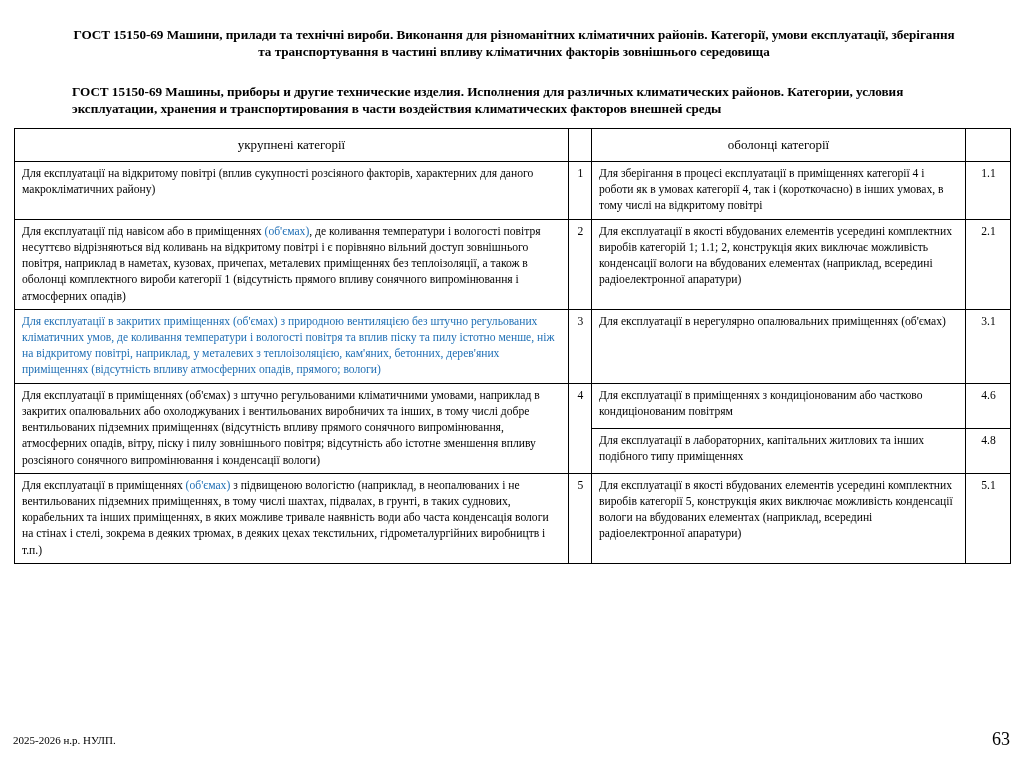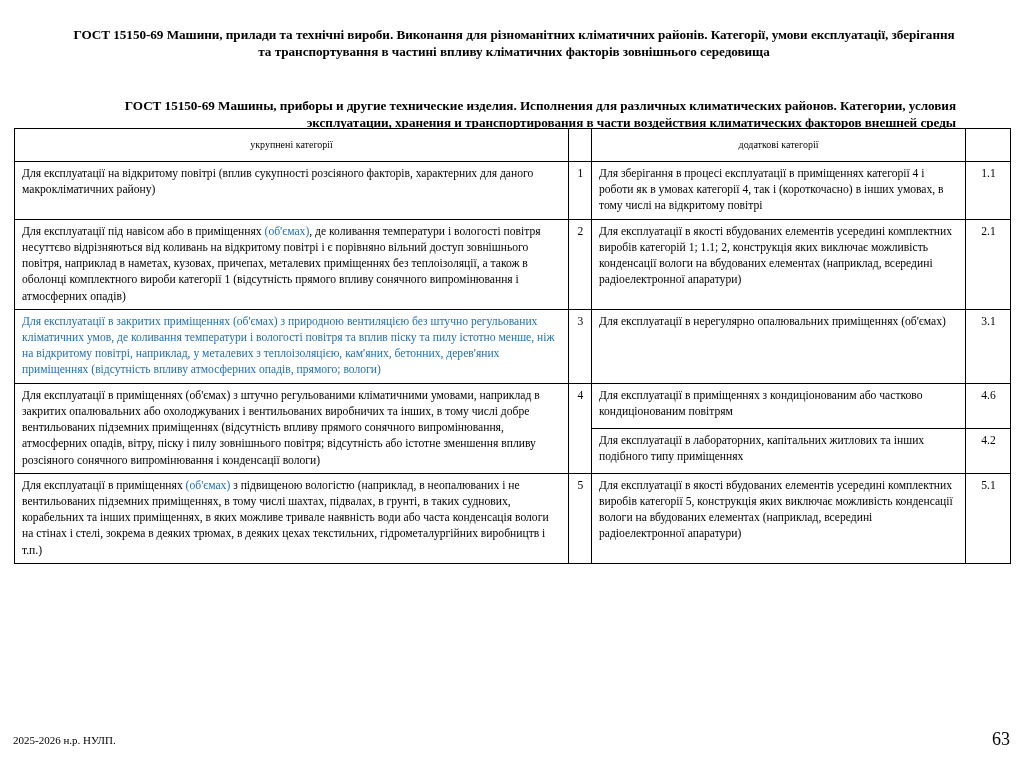--- a/index.html
+++ b/index.html
@@ -32,25 +32,25 @@
     width: 884px;
   }
   .title-ua {
     font-size: 13.2px;
     font-weight: bold;
     line-height: 1.32;
     text-align: center;
     letter-spacing: -0.05px;
   }
   .title-ru {
-    margin-top: 36px;
+    margin-top: 22px;
     font-size: 13.2px;
     font-weight: bold;
     line-height: 1.32;
-    text-align: right;
+    text-align: left;
     letter-spacing: -0.05px;
   }
 
   
   .gost-table {
     position: absolute;
     left: 14px;
     top: 128px;
     width: 996px;
     border-collapse: collapse;
@@ -64,21 +64,21 @@
     vertical-align: top;
     padding: 4px 6px 4px 7px;
     font-weight: normal;
     background: #ffffff;
   }
   .gost-table thead th {
     text-align: center;
     vertical-align: middle;
     height: 26px;
     padding: 3px 12px;
-    font-size: 10px;
+    font-size: 13px;
   }
   .col-main   { width: 554px; }
   .col-num    { width: 23px;  }
   .col-extra  { width: 374px; }
   .col-subnum { width: 45px;  }
 
   .num-cell {
     text-align: center;
     vertical-align: top;
     padding-top: 4px;
@@ -150,21 +150,21 @@
     <colgroup>
       <col class="col-main">
       <col class="col-num">
       <col class="col-extra">
       <col class="col-subnum">
     </colgroup>
     <thead>
       <tr>
         <th>укрупнені категорії</th>
         <th class="hdr-blank"></th>
-        <th>додаткові категорії</th>
+        <th>оболонці категорії</th>
         <th class="hdr-blank"></th>
       </tr>
     </thead>
     <tbody>
 
       <tr>
         <td rowspan="1">
           <span class="cell-text">Для експлуатації на відкритому повітрі (вплив сукупності розсіяного факторів, характерних для даного макрокліматичних району)</span>
         </td>
         <td class="num-cell" rowspan="1">1</td>
@@ -203,21 +203,21 @@
         <td class="num-cell" rowspan="2">4</td>
         <td>
           <span class="cell-text">Для експлуатації в приміщеннях з кондиціонованим або частково кондиціонованим повітрям</span>
         </td>
         <td class="subnum-cell">4.6</td>
       </tr>
       <tr>
         <td>
           <span class="cell-text">Для експлуатації в лабораторних, капітальних житлових та інших подібного типу приміщеннях</span>
         </td>
-        <td class="subnum-cell">4.2</td>
+        <td class="subnum-cell">4.8</td>
       </tr>
 
       <tr>
         <td rowspan="1">
           <span>Для експлуатації в приміщеннях </span><span class="link">(об'ємах)</span><span> з підвищеною вологістю (наприклад, в неопалюваних і не вентильованих підземних приміщеннях, в тому числі шахтах, підвалах, в грунті, в таких суднових, корабельних та інших приміщеннях, в яких можливе тривале наявність води або часта конденсація вологи на стінах і стелі, зокрема в деяких трюмах, в деяких цехах текстильних, гідрометалургійних виробництв і т.п.)</span>
         </td>
         <td class="num-cell" rowspan="1">5</td>
         <td>
           <span class="cell-text">Для експлуатації в якості вбудованих елементів усередині комплектних виробів категорії 5, конструкція яких виключає можливість конденсації вологи на вбудованих елементах (наприклад, всередині радіоелектронної апаратури)</span>
         </td>

